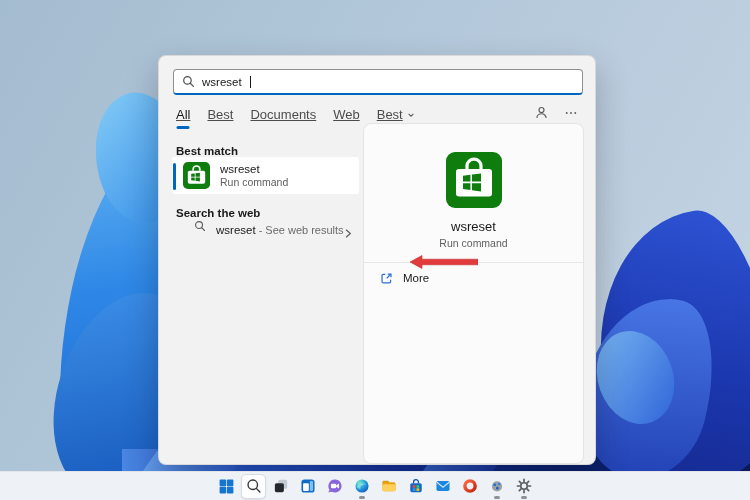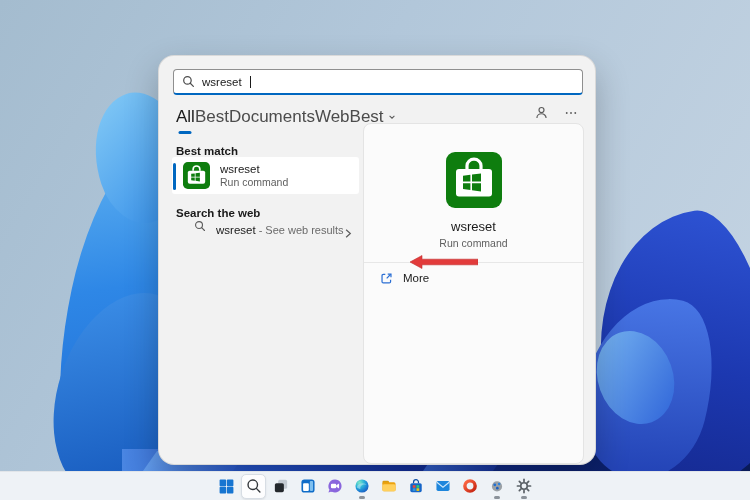--- a/index.html
+++ b/index.html
@@ -30,31 +30,31 @@
     border-radius:50%; transform:rotate(-20deg); }
   .band-bottom { left:122px; right:0; top:449px; height:22px;
     background:linear-gradient(90deg,#4a86e2 0%,#2453c8 20%,#13309c 45%,#0c2270 70%,#091a58 100%); }
   .band-streak1 { left:150px; top:451px; width:90px; height:20px;
     background:linear-gradient(90deg,#6aa4f0,#2d5ed4); transform:skewX(-35deg); opacity:.8; }
   .band-streak2 { left:430px; top:451px; width:70px; height:20px;
     background:linear-gradient(90deg,#3f74e0,#1b3aa8); transform:skewX(-35deg); opacity:.7; }
 
   
   .search-window { position:absolute; left:158px; top:55px; width:438px; height:410px;
-    background:#f2f2f2; border:1px solid rgba(0,0,0,.10); border-radius:16px;
+    background:#f2f2f2; border:1px solid rgba(0,0,0,.10); border-radius:8px;
     box-shadow:0 14px 34px rgba(0,0,0,.24); color:#1a1a1a; }
   .search-box { position:absolute; left:14px; top:13px; width:410px; height:26px;
     background:#fff; border:1px solid #8f8f8f; border-bottom:2px solid #0067c0;
     border-radius:4px; display:flex; align-items:center; padding-left:8px; gap:7px; }
   .search-box .q { font-size:11.5px; color:#1a1a1a; }
   .caret { display:inline-block; width:1px; height:12px; background:#1a1a1a;
     margin-left:1px; vertical-align:middle; }
 
-  .tabs { position:absolute; left:17px; top:51px; display:flex; gap:0;
-    font-size:17px; color:#4c4c4c; }
+  .tabs { position:absolute; left:17px; top:51px; display:flex; gap:17px;
+    font-size:13px; color:#4c4c4c;text-decoration:underline; }
   .tab { position:relative; cursor:default; display:flex; align-items:center; gap:4px; }
   .tab.active { color:#1a1a1a; }
   .tab.active::after { content:""; position:absolute; left:50%; transform:translateX(-50%);
     bottom:-7px; width:13px; height:3px; border-radius:2px; background:#0067c0; }
   .header-actions { position:absolute; right:17px; top:49px; display:flex; gap:15px;
     align-items:center; color:#5c5c5c; }
 
   .section-header { position:absolute; left:17px; font-size:11.5px; font-weight:bold; color:#1a1a1a; }
   .bm-header { top:89px; }
   .web-header { top:151px;text-align:center; }

